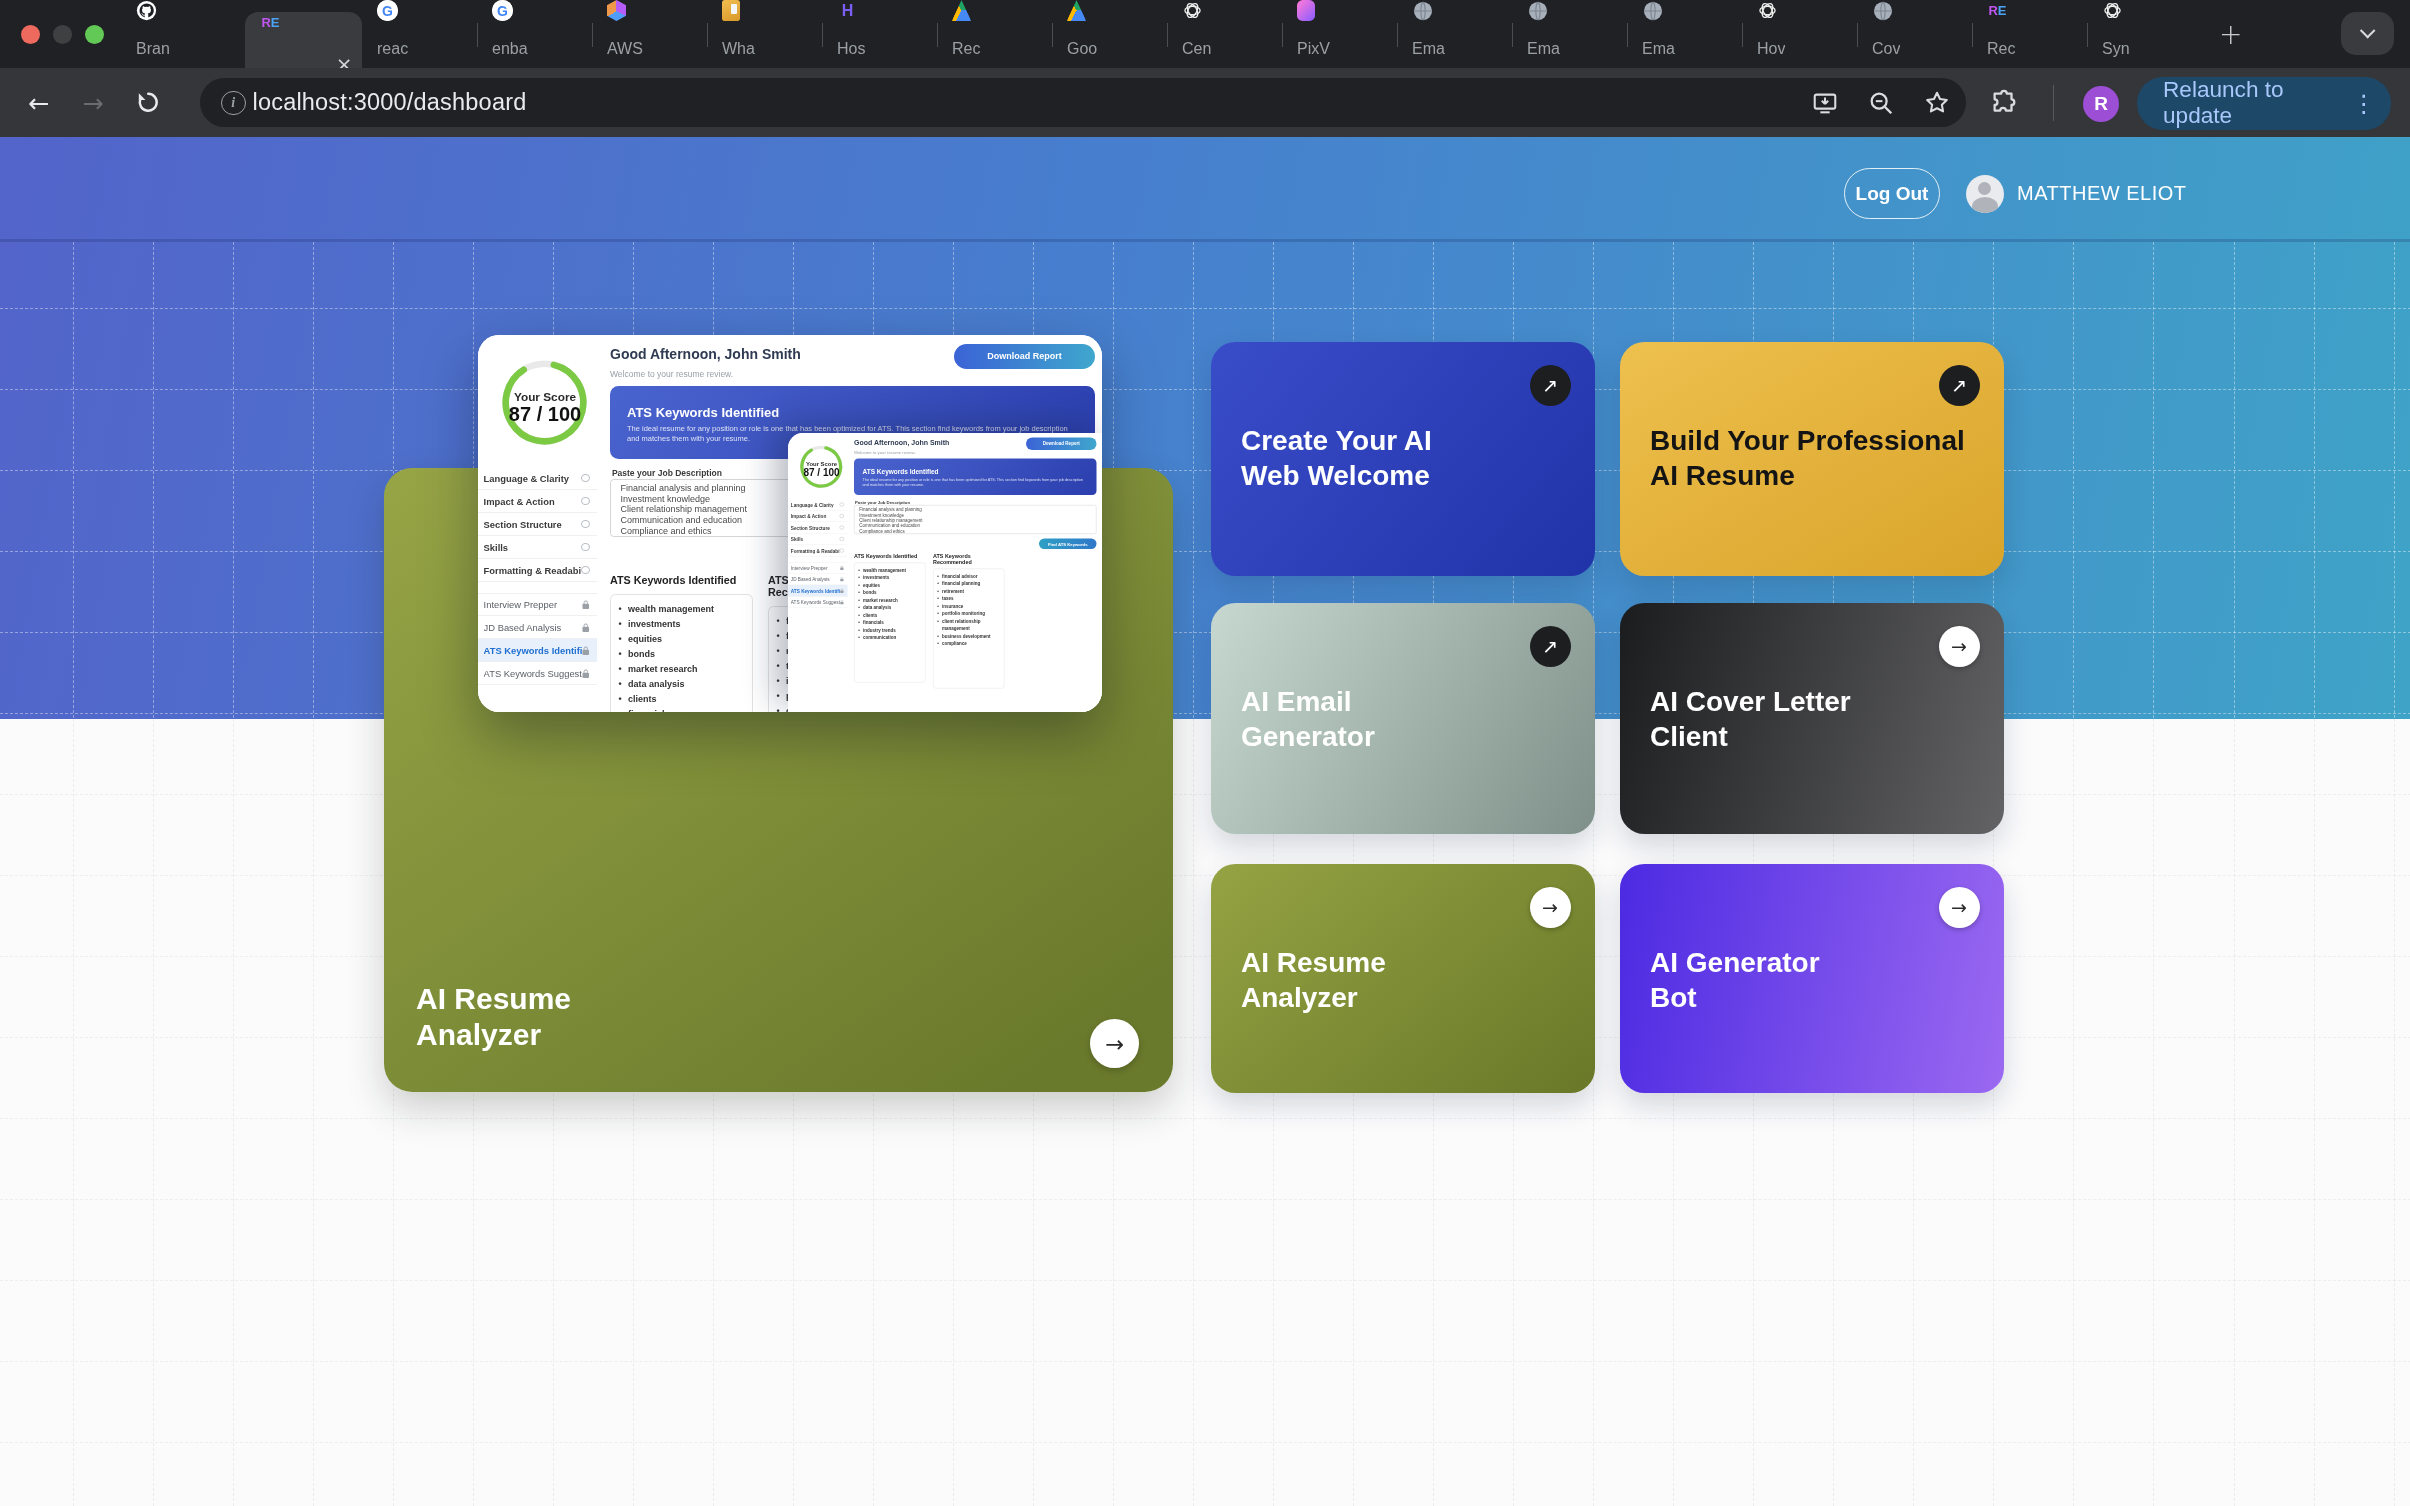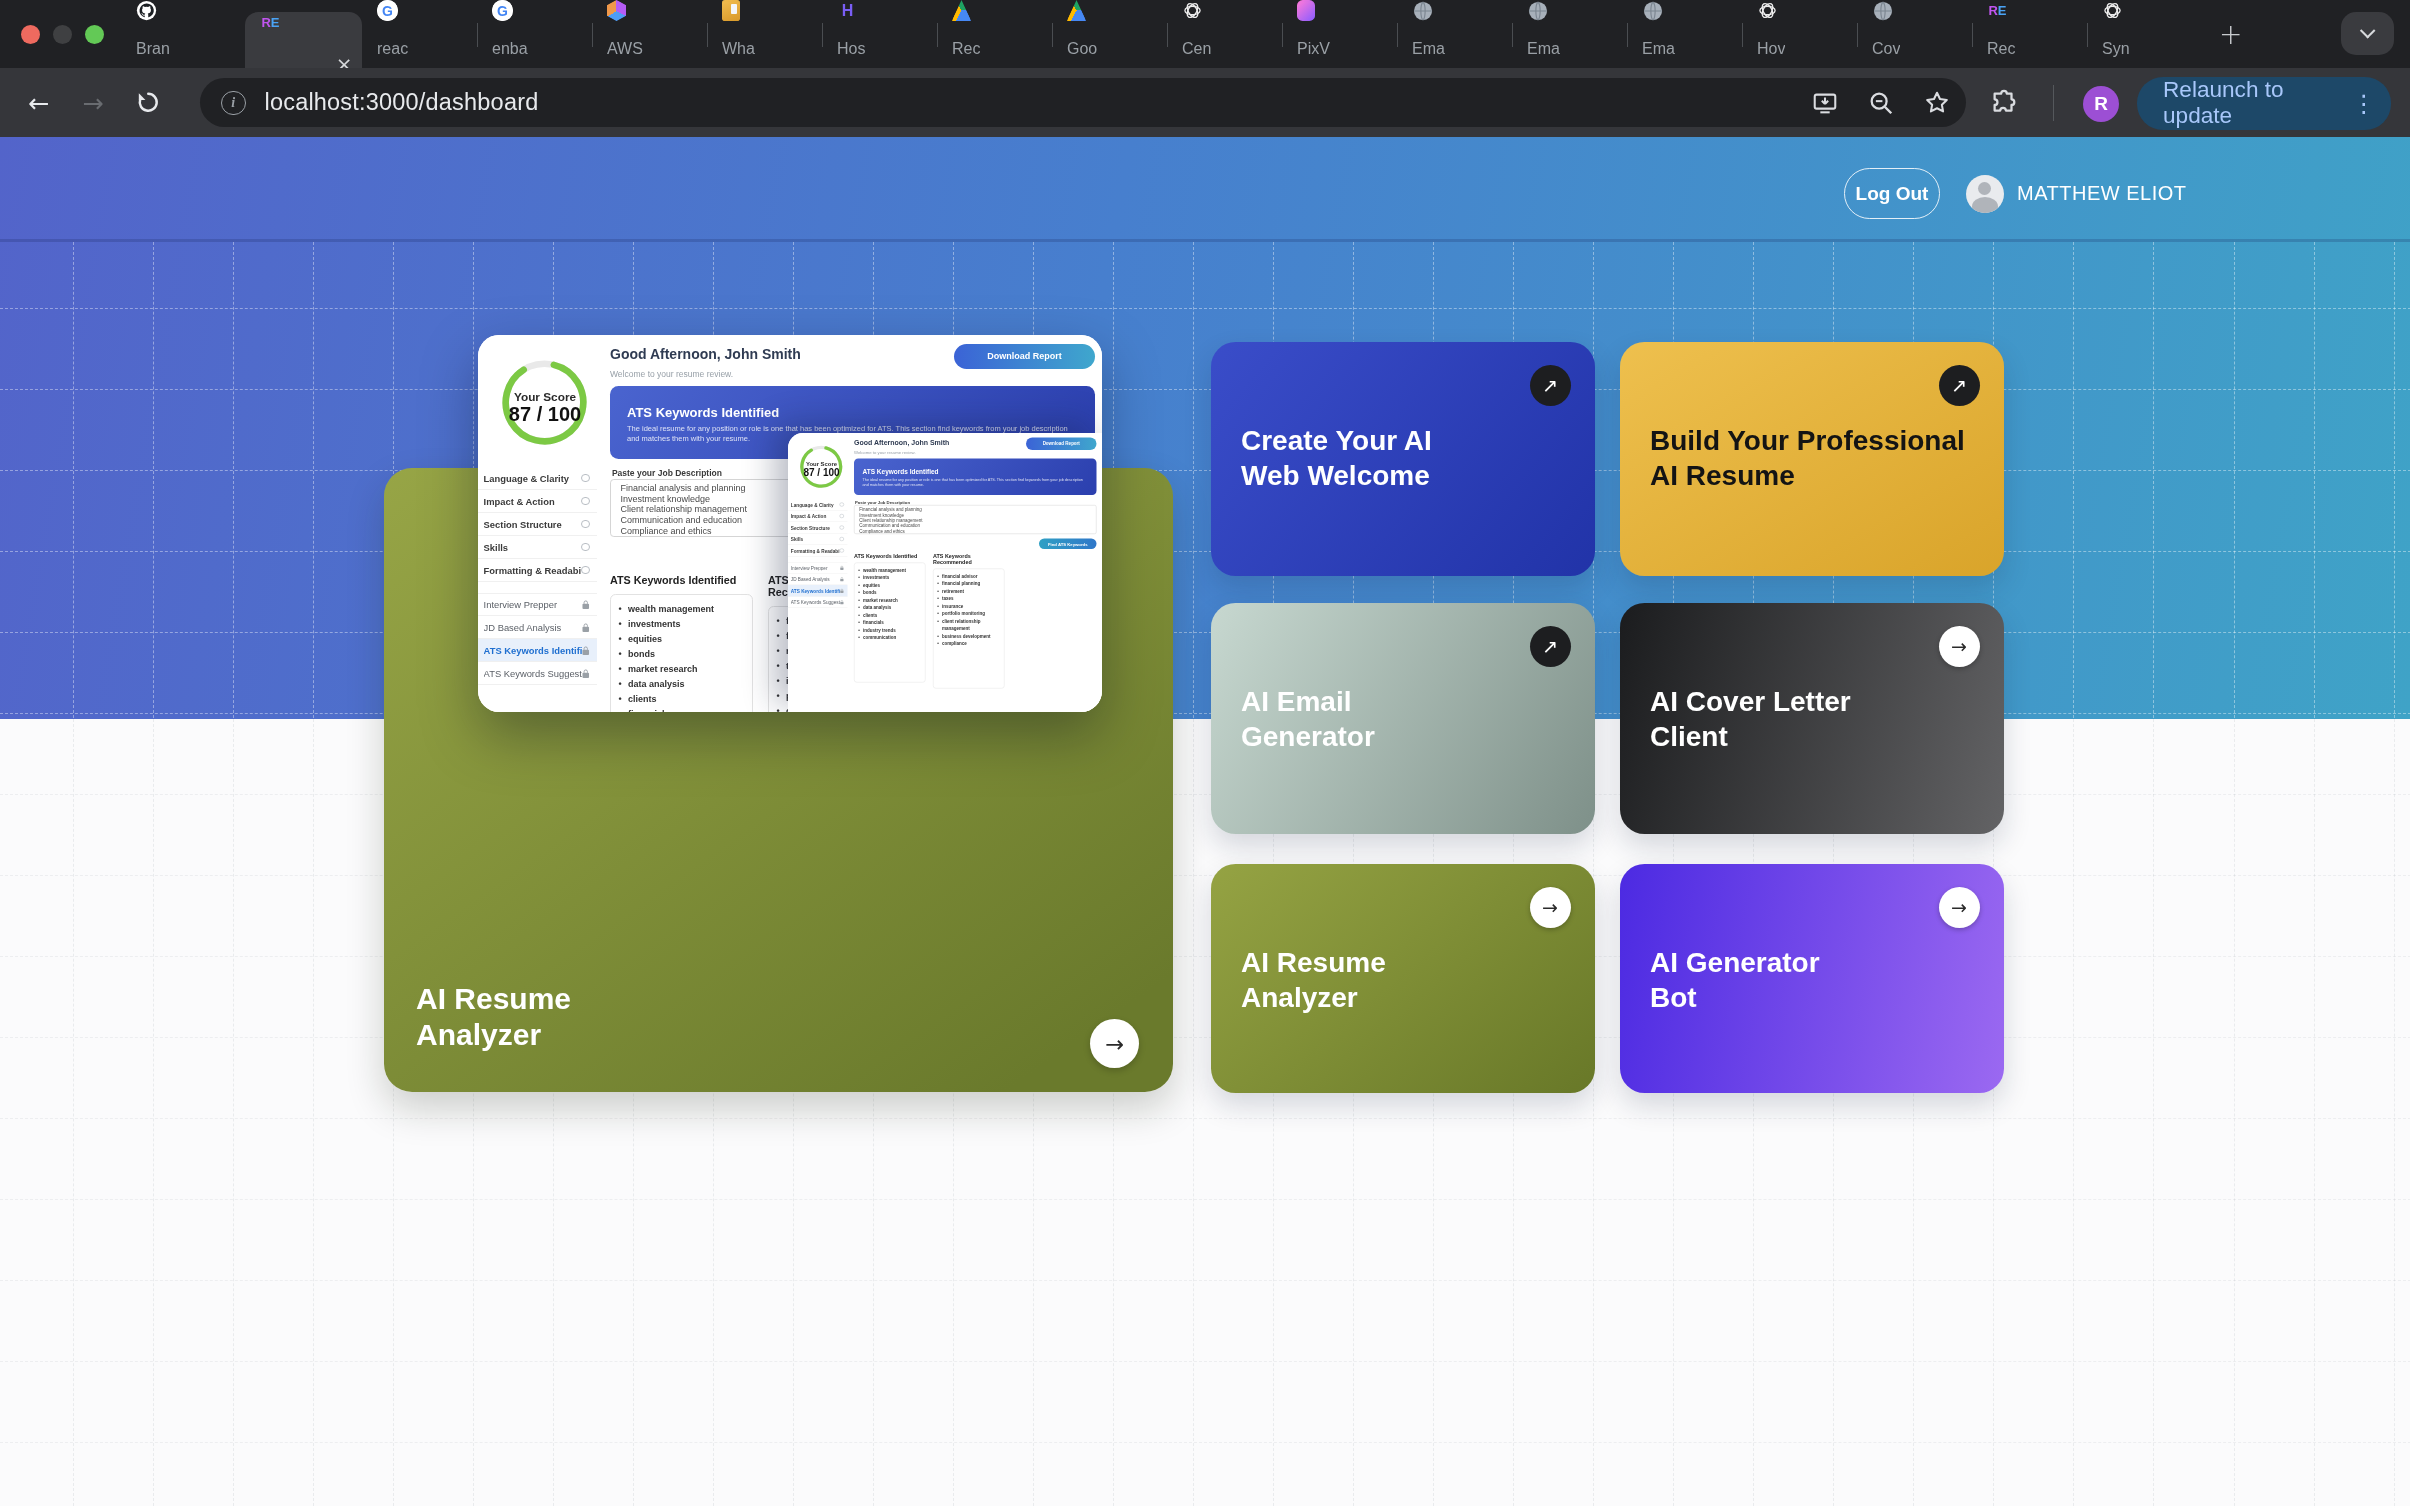--- a/index.html
+++ b/index.html
@@ -30,21 +30,21 @@
   .fav-recruiteye b { color:#4aa3f5; font-size:13px; font-weight:800; }
   .newtab { color:#c7cacd; font-size:28px; font-weight:300; padding:0 0 0 17px; font-family:"DejaVu Sans",sans-serif; }
   .tab-search-pill { position:absolute; right:17px; top:12.2px; width:53px; height:43px; border-radius:15px; background:#3a3b3f; display:flex; align-items:center; justify-content:center; }
   .chev { width:11.3px; height:11.3px; border-right:2.4px solid #d7d9dc; border-bottom:2.4px solid #d7d9dc; transform:rotate(45deg) translate(-1.9px,-1.9px); }
 
   .toolbar { position:absolute; left:0; top:68px; width:2411px; height:70px; background:#35363a; display:flex; align-items:center; border-bottom:0.9px solid #1c1d20; }
   .nav-ic { width:32px; height:32px; display:flex; align-items:center; justify-content:center; margin-left:22.6px; color:#e8eaed; font-size:25.4px; font-family:"DejaVu Sans",sans-serif; }
   .nav-ic.dim { color:#696c70; }
   .omnibox { position:absolute; left:200px; top:10.4px; width:1766px; height:49px; border-radius:24.5px; background:#202124; display:flex; align-items:center; }
   .info-ic { width:24.5px; height:24.5px; border-radius:50%; border:1.9px solid #9aa0a6; color:#9aa0a6; font-size:14px; font-weight:bold; display:flex; align-items:center; justify-content:center; margin-left:21px; font-family:"Liberation Serif",serif; font-style:italic; }
-  .url { color:#e8eaed; font-size:23.5px; margin-left:19px; letter-spacing:0.2px; }
+  .url { color:#e8eaed; font-size:23.5px; margin-left:7px; letter-spacing:0.2px; }
   .omni-icons { position:absolute; right:15px; display:flex; gap:28px; align-items:center; }
   .omni-icons svg { display:block; }
   .ext-ic { position:absolute; left:1989px; top:21px; }
   .tb-sep { position:absolute; left:2053px; top:17px; width:0.9px; height:36px; background:#55585c; }
   .avatar-chip { position:absolute; left:2083px; top:18px; width:36px; height:36px; border-radius:50%; background:#9c4fd4; color:#fff; font-size:19px; font-weight:600; display:flex; align-items:center; justify-content:center; }
   .relaunch { position:absolute; left:2137px; top:8.5px; width:254px; height:53px; border-radius:26px; background:#1d4868; color:#a8c7fa; font-size:22.6px; font-weight:500; display:flex; align-items:center; padding-left:26px; }
   .relaunch .dots { margin-left:auto; margin-right:15px; font-size:24.5px; font-family:"DejaVu Sans",sans-serif; }
 
   
   .page { position:absolute; left:0; top:137px; width:2411px; height:1369px; background:#fbfbfc; overflow:hidden; }

